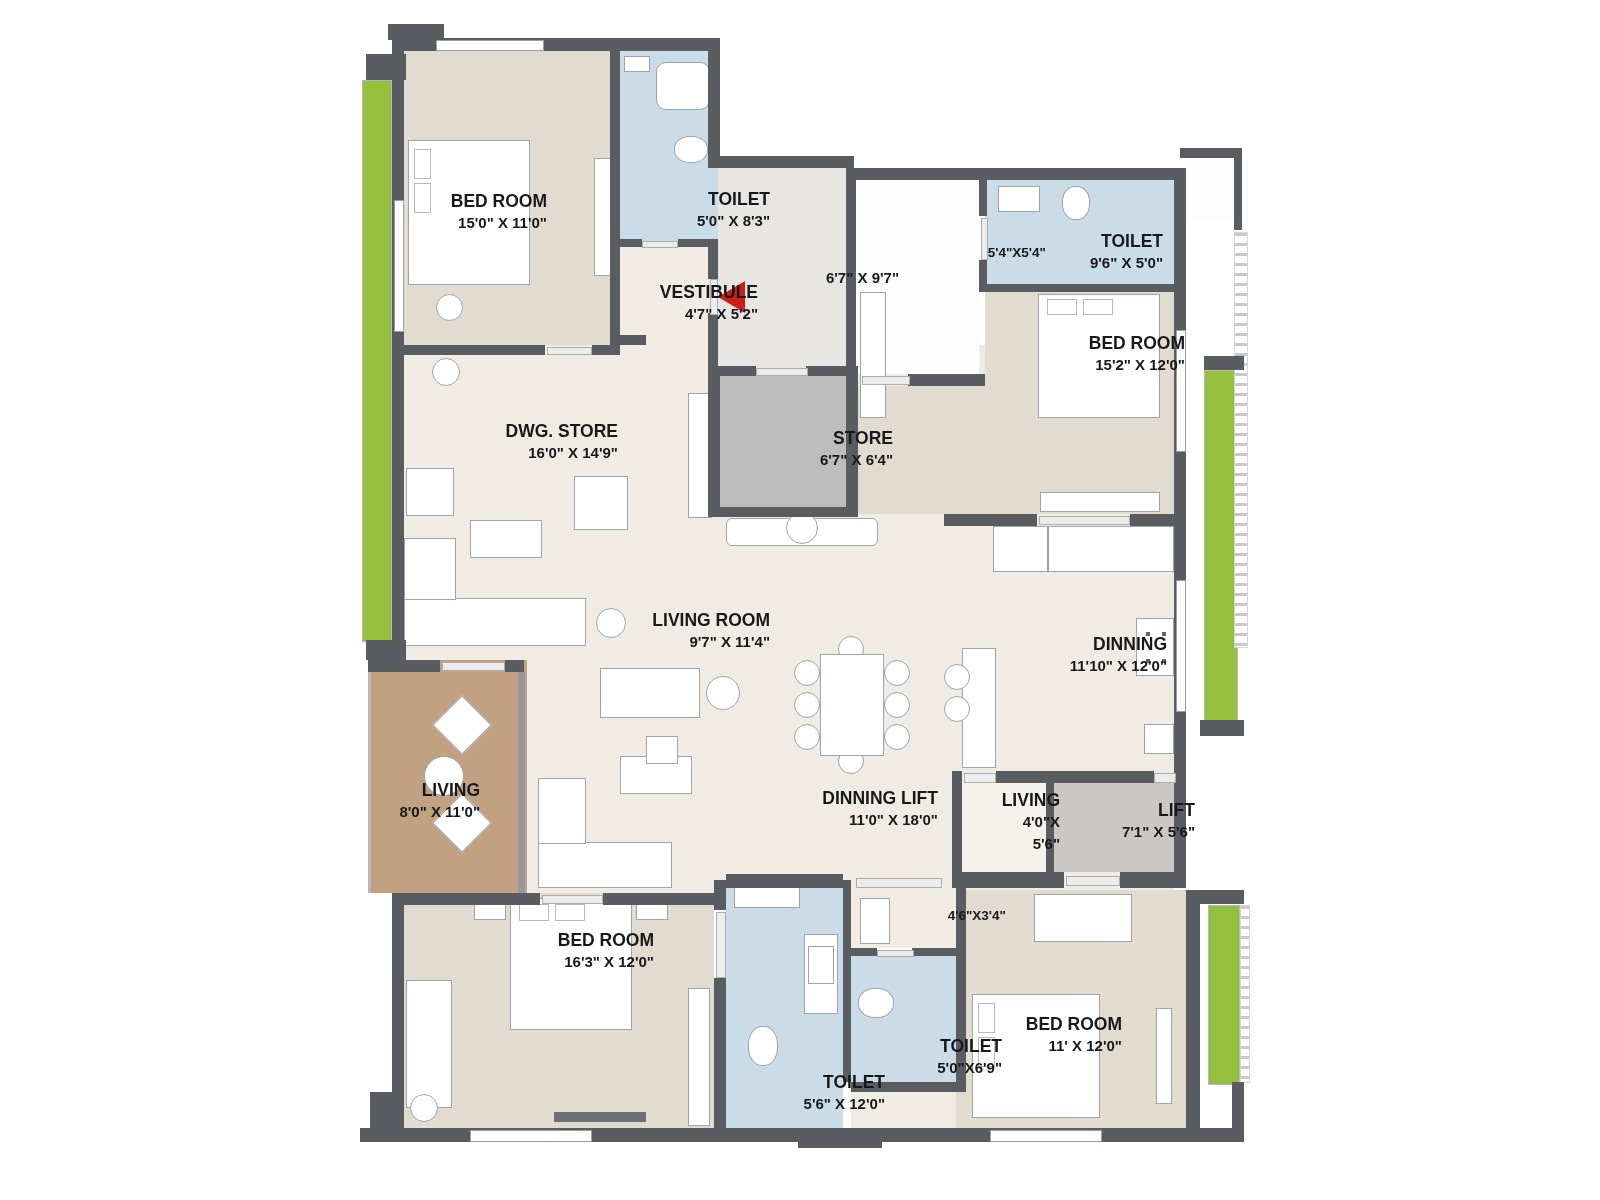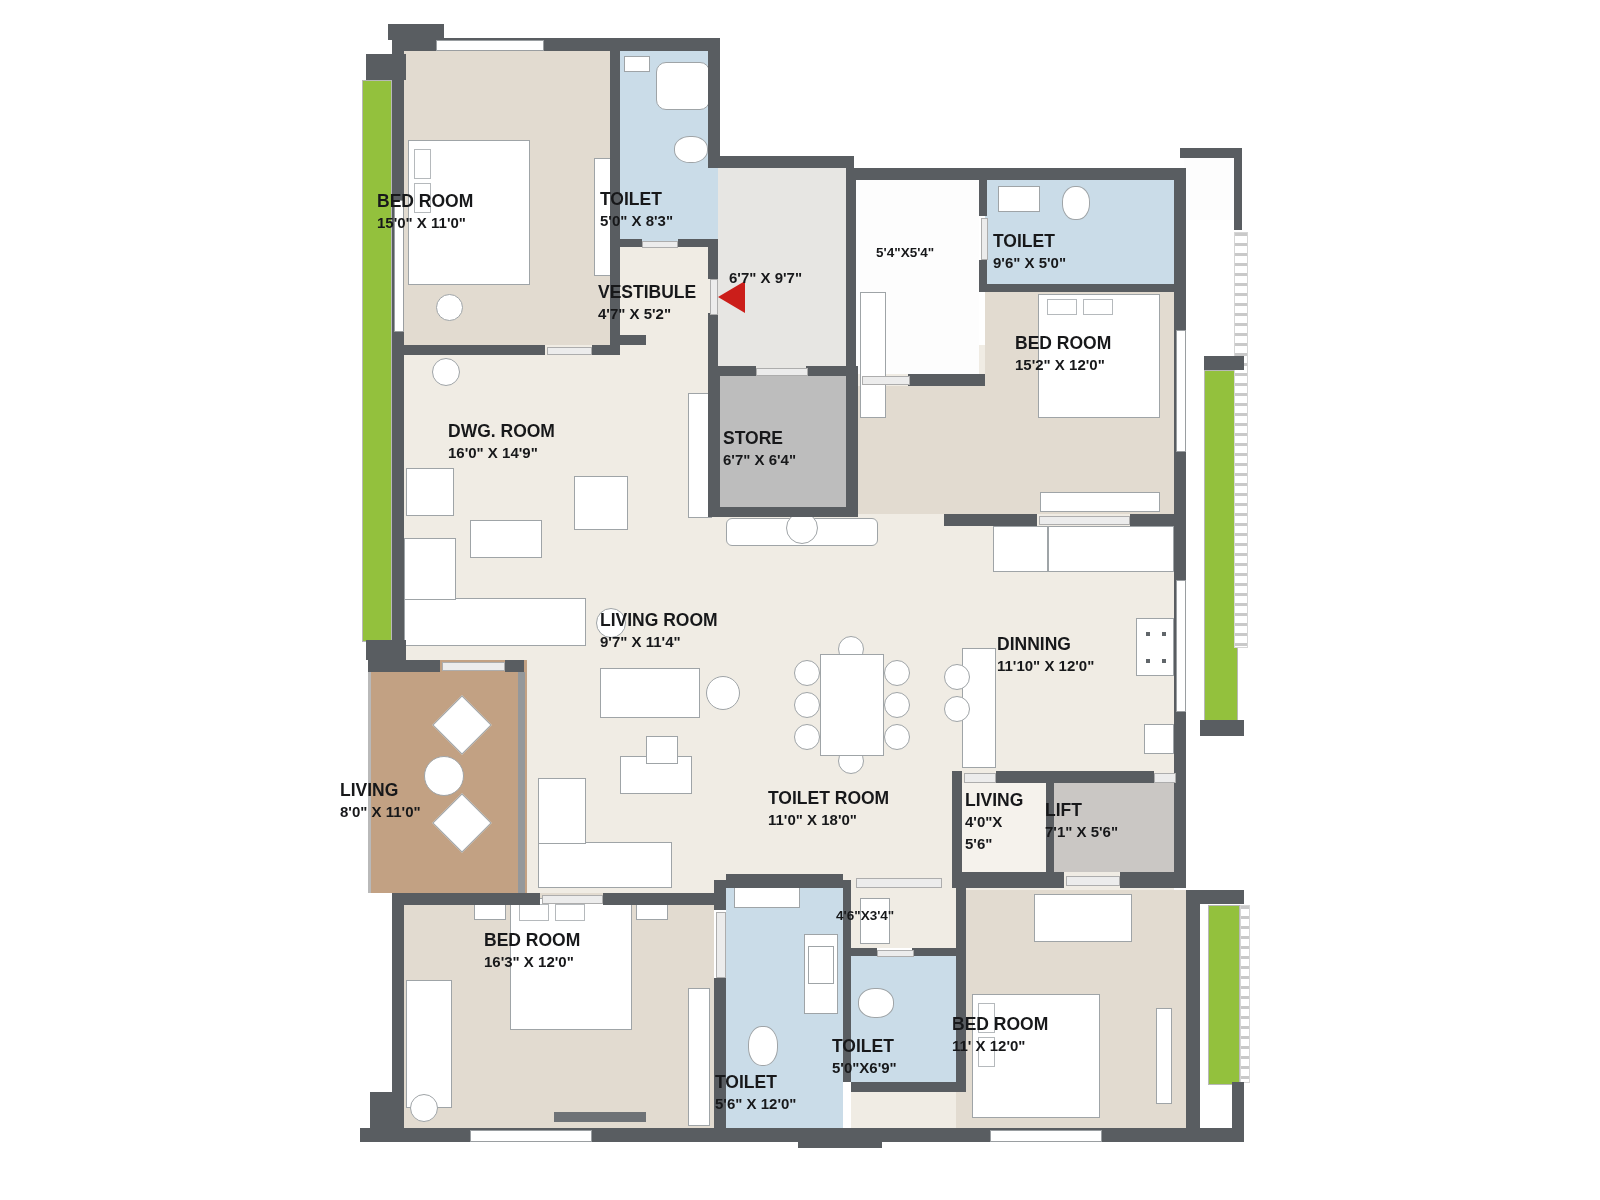--- a/index.html
+++ b/index.html
@@ -28,21 +28,21 @@
   .tub{border-radius:10px;}
   .wc{border-radius:46%;}
   .rot45{transform:rotate(45deg);}
   .pillow{position:absolute;background:#ffffff;border:1px solid #b5b9bc;}
   .dark{background:#6e7276;border:none;}
   .stove{background-color:#ffffff;
     background-image:radial-gradient(circle 4px at 11px 15px,#61666a 55%,transparent 60%),
                      radial-gradient(circle 4px at 27px 15px,#61666a 55%,transparent 60%),
                      radial-gradient(circle 4px at 11px 42px,#61666a 55%,transparent 60%),
                      radial-gradient(circle 4px at 27px 42px,#61666a 55%,transparent 60%);}
-  .label{position:absolute;z-index:60;text-align:left;color:#17181a;}
+  .label{position:absolute;z-index:60;text-align:right;color:#17181a;}
   .lname{font-size:17.5px;font-weight:800;letter-spacing:0px;line-height:1.2;}
   .ldims{font-size:15px;font-weight:700;line-height:1.45;}
   .ldims.solo{font-size:15px;}
   .small .ldims{font-size:13.5px;}
   .wm{position:absolute;z-index:50;font-size:46px;font-weight:400;color:#8e8a84;opacity:0.38;letter-spacing:1px;}
   .arrow{position:absolute;z-index:45;width:0;height:0;border-top:16px solid transparent;border-bottom:16px solid transparent;border-right:27px solid #cb1e1a;}
 </style>
 </head>
 <body>
 
@@ -266,41 +266,41 @@
   </div>
   <div class="label" style="left:993px;top:231px;width:170px;">
     <div class="lname">TOILET</div>
     <div class="ldims">9'6" X 5'0"</div>
   </div>
   <div class="label" style="left:1015px;top:333px;width:170px;">
     <div class="lname">BED ROOM</div>
     <div class="ldims">15'2" X 12'0"</div>
   </div>
   <div class="label" style="left:448px;top:421px;width:170px;">
-    <div class="lname">DWG. ROOM</div>
+    <div class="lname">DWG. STORE</div>
     <div class="ldims">16'0" X 14'9"</div>
   </div>
   <div class="label" style="left:723px;top:428px;width:170px;">
     <div class="lname">STORE</div>
     <div class="ldims">6'7" X 6'4"</div>
   </div>
   <div class="label" style="left:600px;top:610px;width:170px;">
     <div class="lname">LIVING ROOM</div>
     <div class="ldims">9'7" X 11'4"</div>
   </div>
   <div class="label" style="left:997px;top:634px;width:170px;">
     <div class="lname">DINNING</div>
     <div class="ldims">11'10" X 12'0"</div>
   </div>
   <div class="label" style="left:340px;top:780px;width:140px;">
     <div class="lname">LIVING</div>
     <div class="ldims">8'0" X 11'0"</div>
   </div>
   <div class="label" style="left:768px;top:788px;width:170px;">
-    <div class="lname">TOILET ROOM</div>
+    <div class="lname">DINNING LIFT</div>
     <div class="ldims">11'0" X 18'0"</div>
   </div>
   <div class="label" style="left:965px;top:790px;width:95px;">
     <div class="lname">LIVING</div>
     <div class="ldims">4'0"X</div>
     <div class="ldims">5'6"</div>
   </div>
   <div class="label" style="left:1045px;top:800px;width:150px;">
     <div class="lname">LIFT</div>
     <div class="ldims">7'1" X 5'6"</div>

